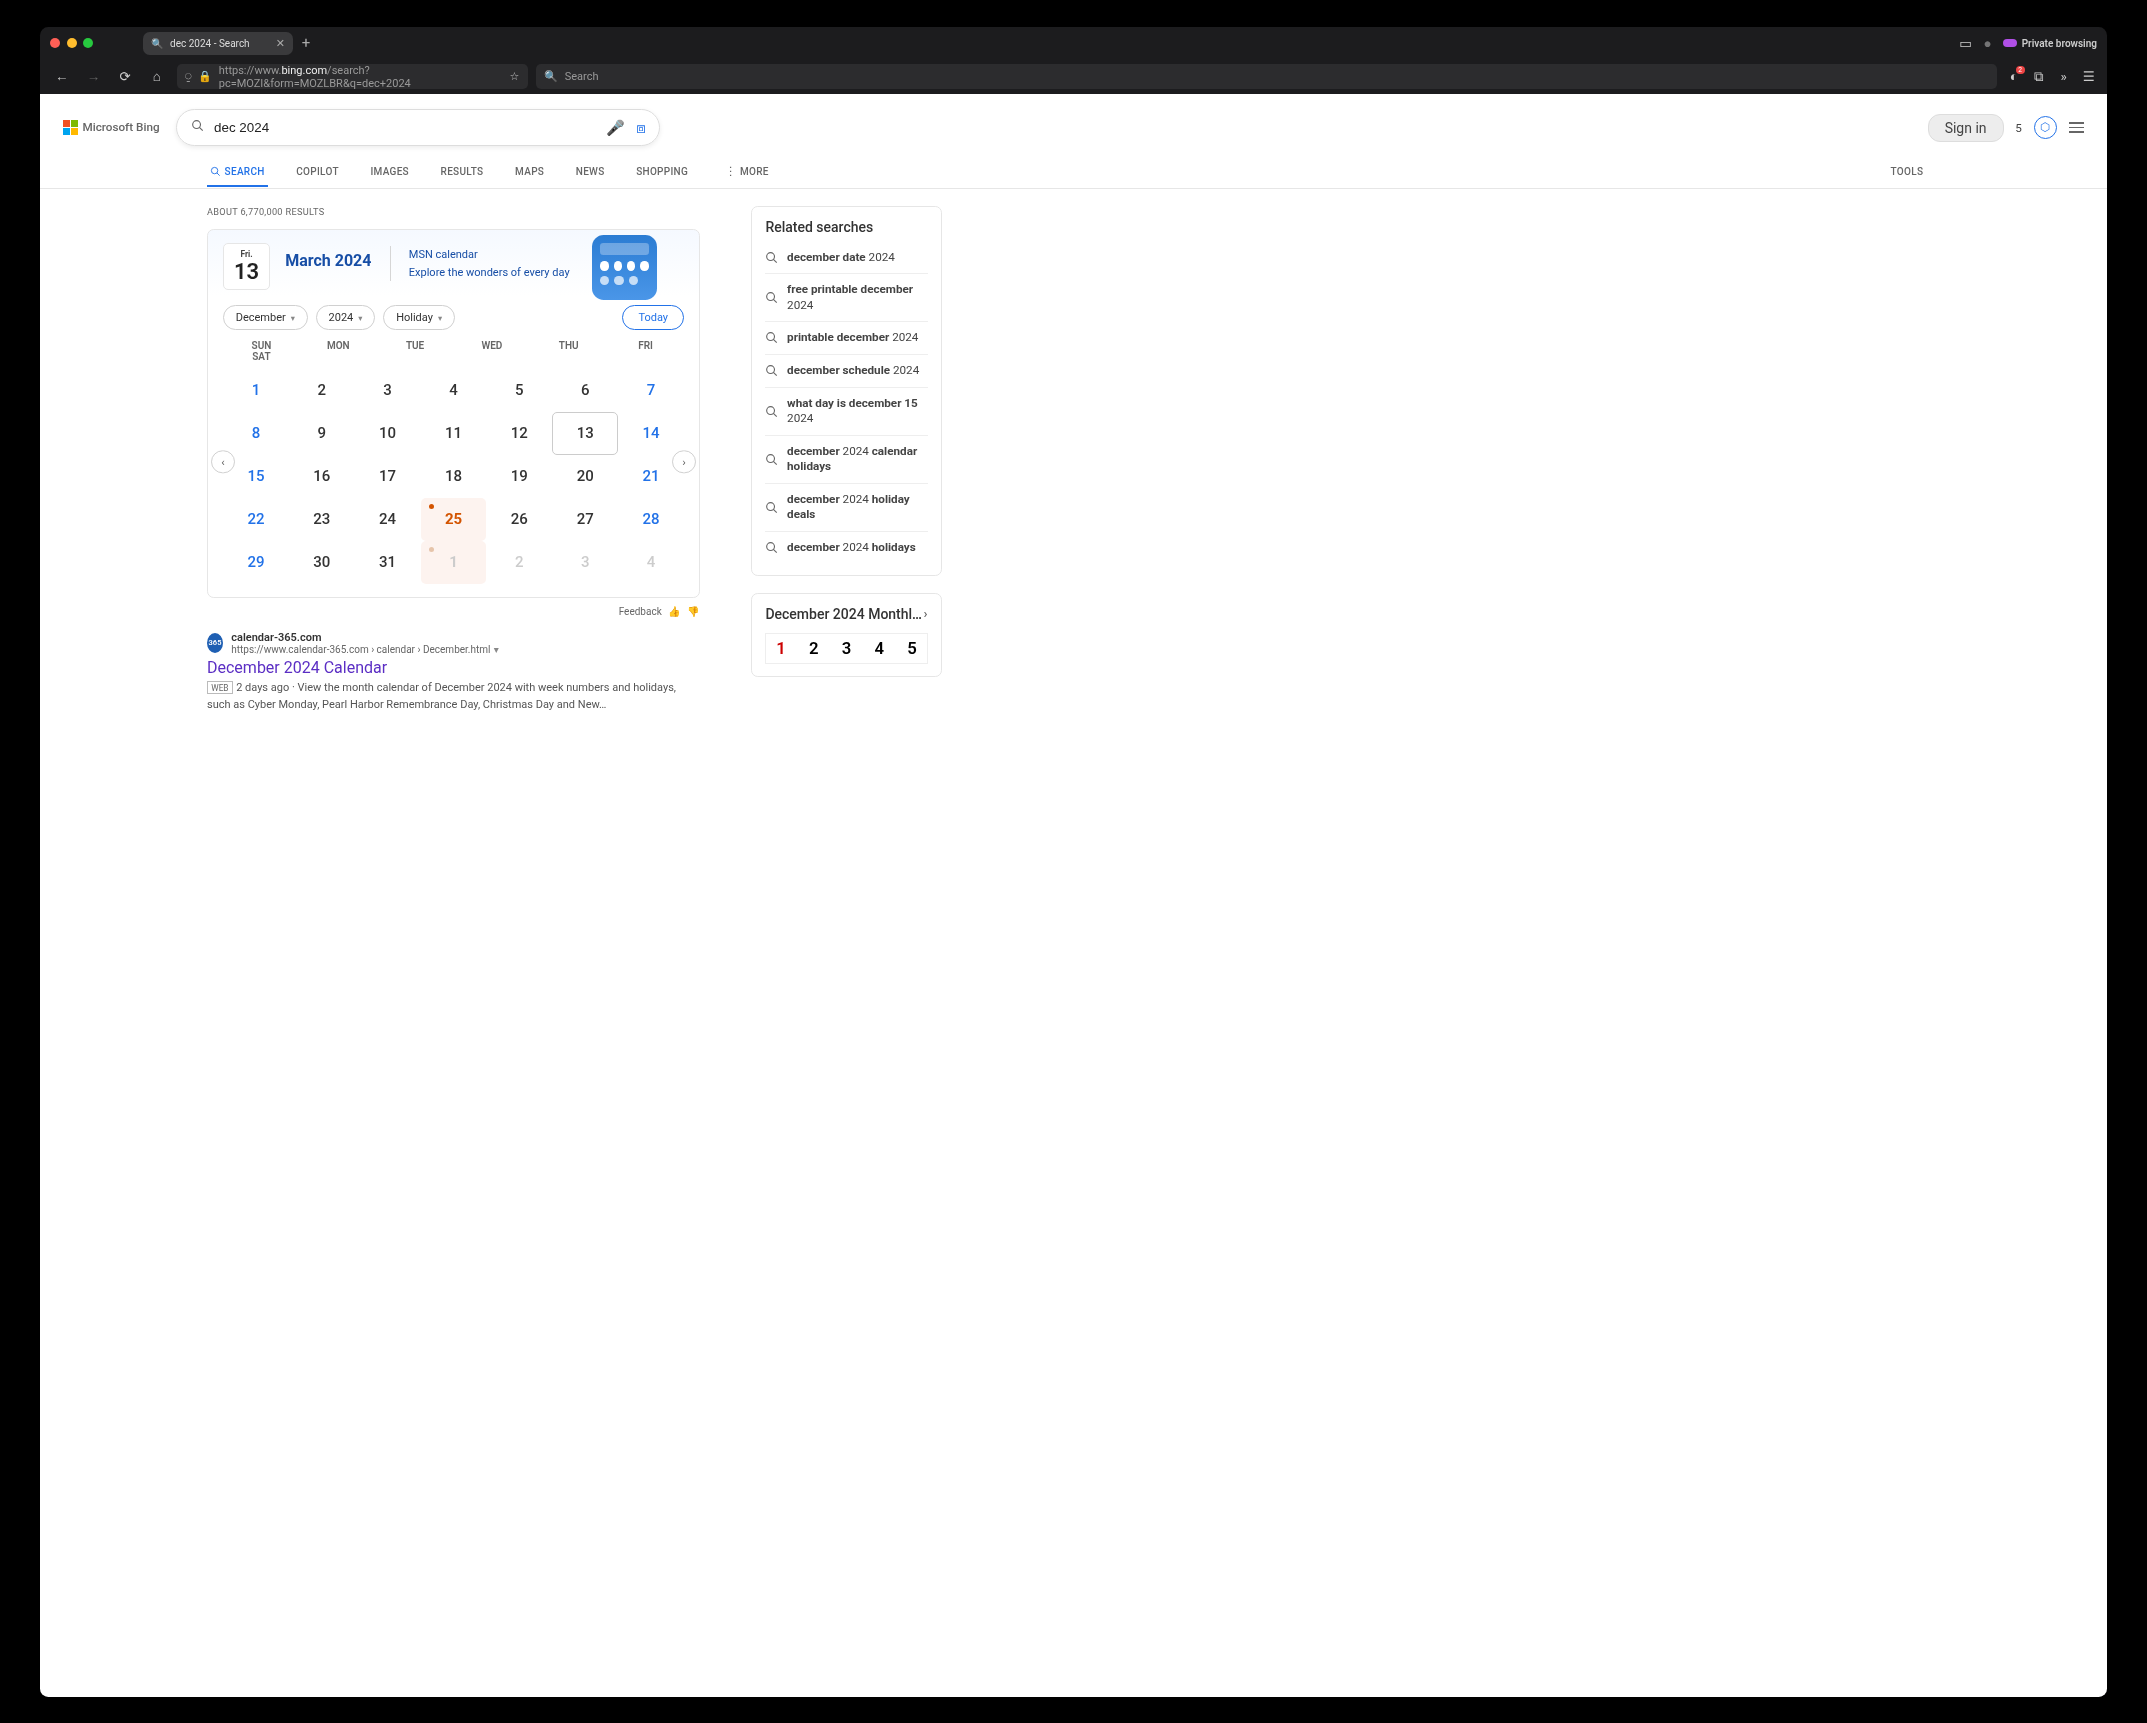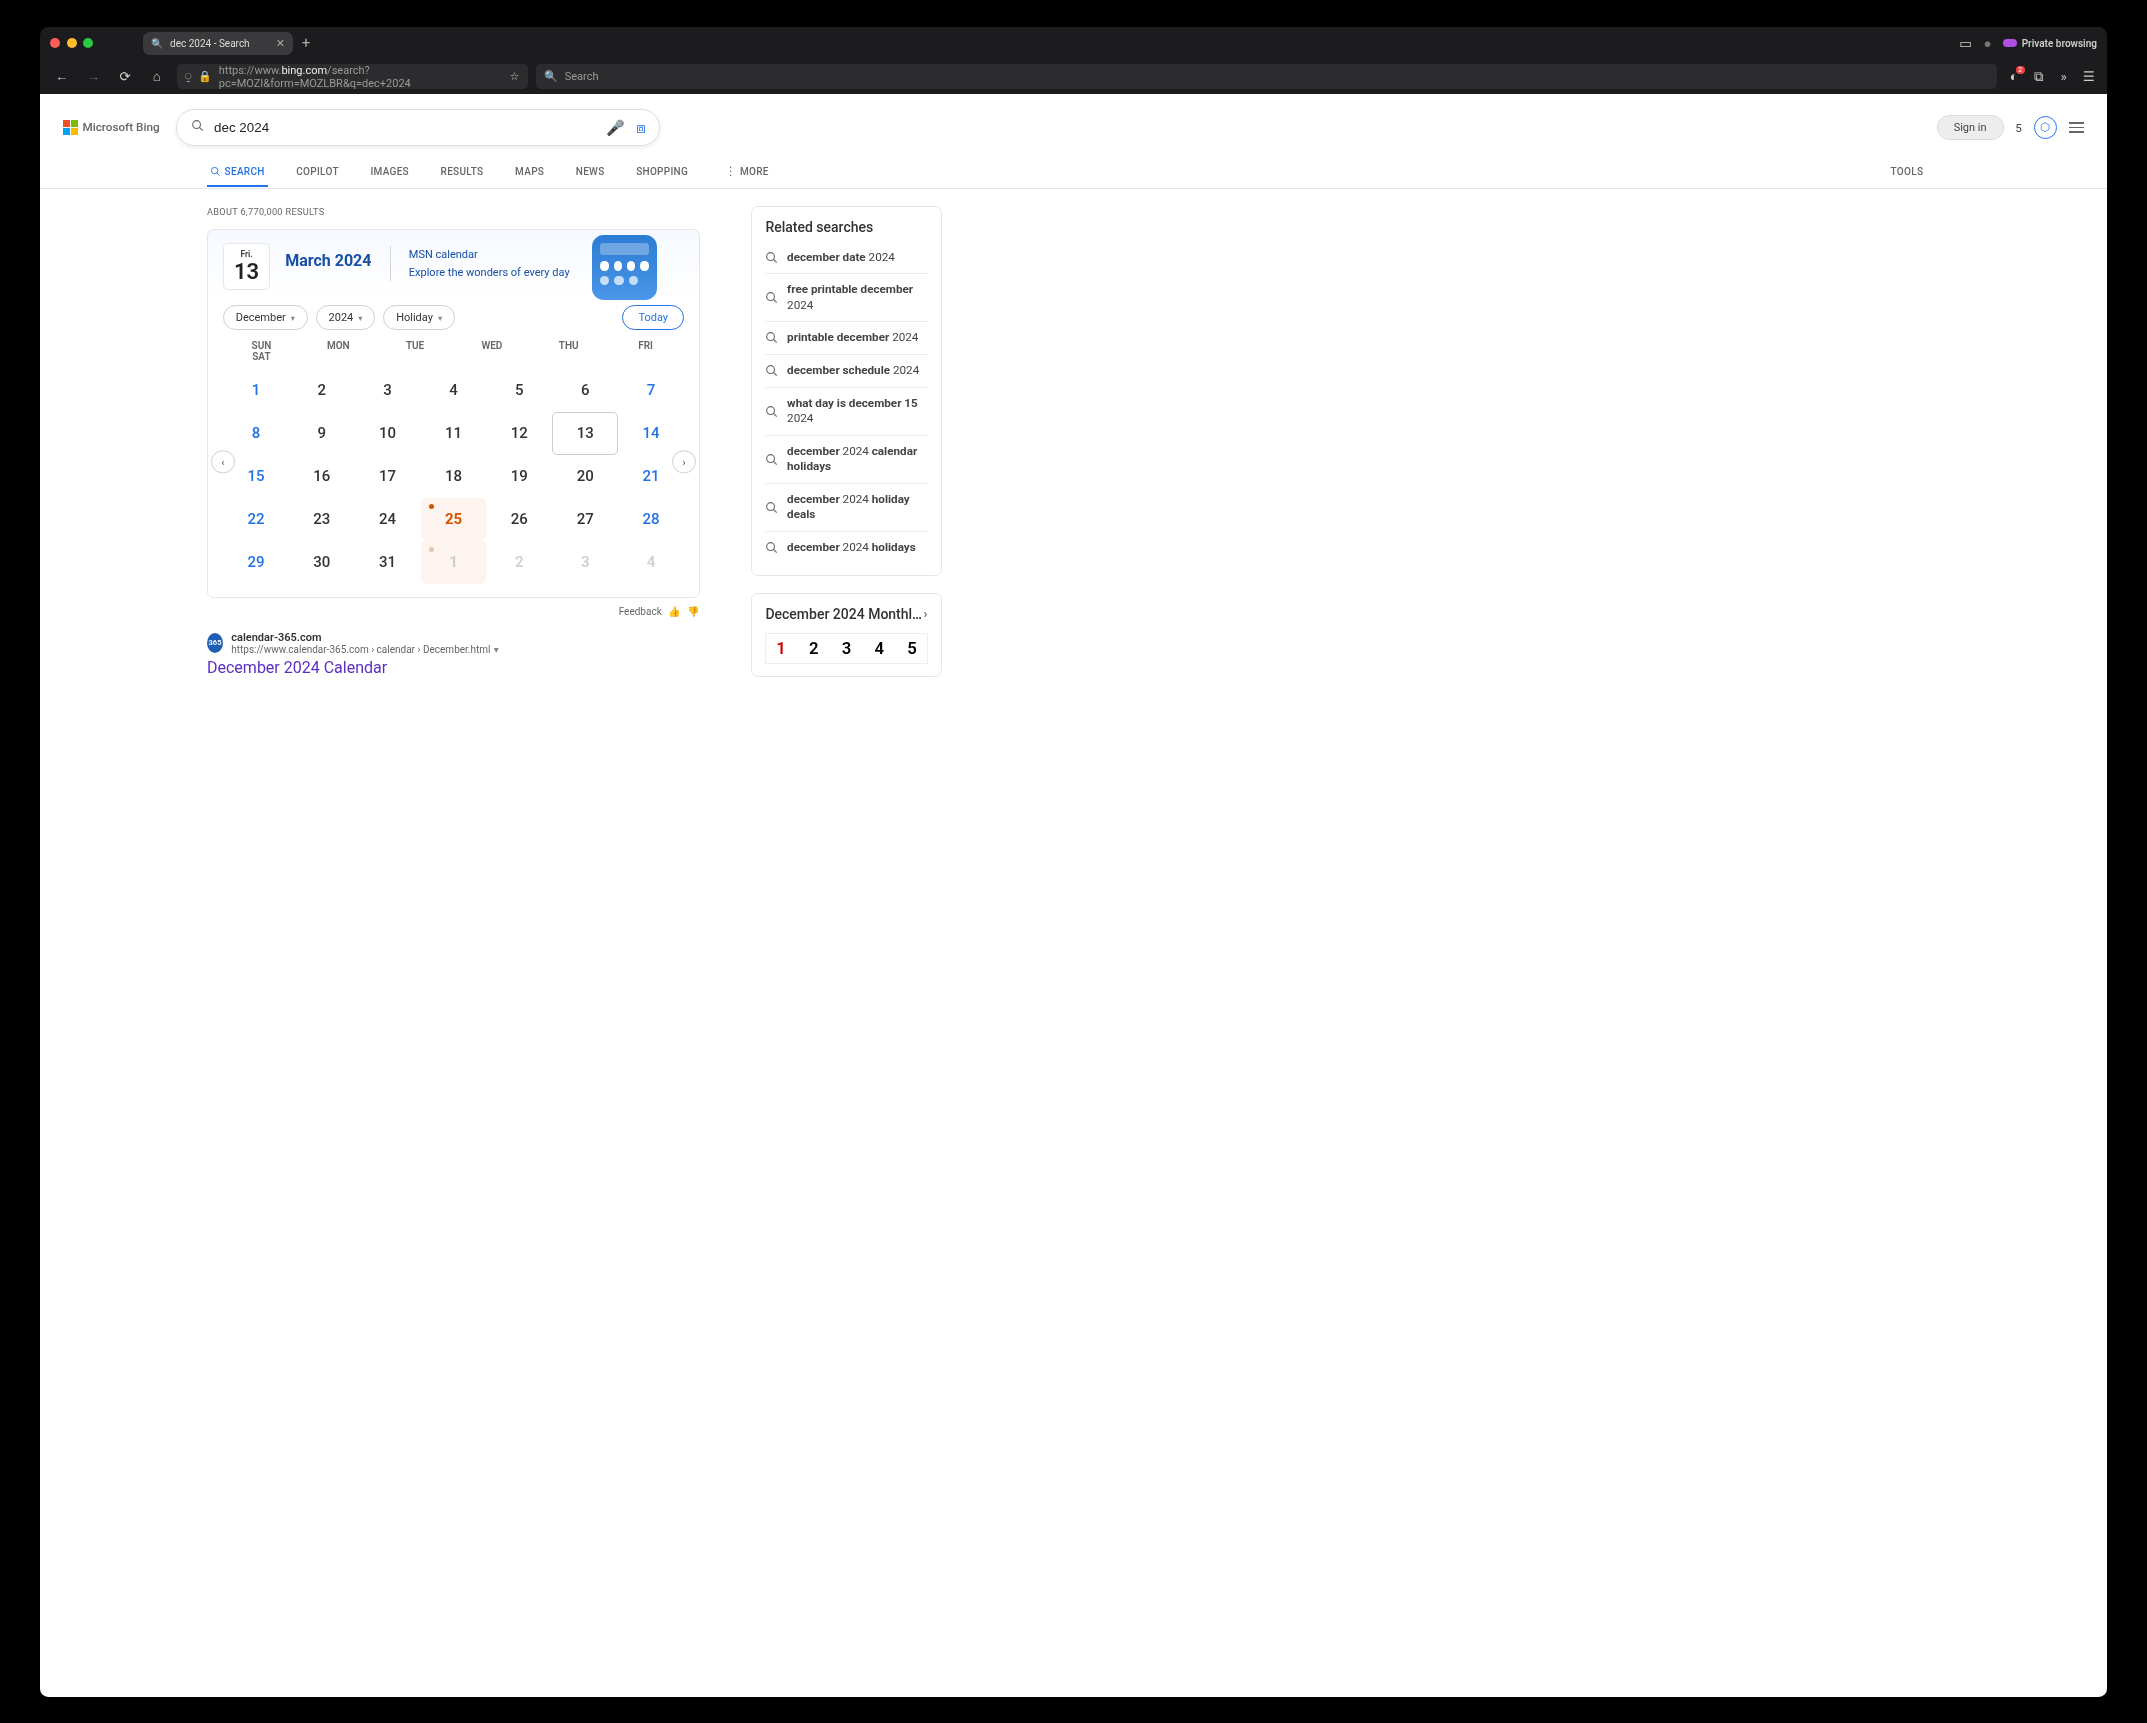--- a/index.html
+++ b/index.html
@@ -38,21 +38,21 @@
 .sq1 { background: #f25022; }
 .sq2 { background: #7fba00; }
 .sq3 { background: #00a4ef; }
 .sq4 { background: #ffb900; }
 .bing-logo-text { font-size: 11.7px; color: #666; font-weight: 500; }
 .search-box { flex: 0 0 484px; display: flex; align-items: center; border: 0.8px solid #ddd; border-radius: 20px; height: 37px; padding: 0 13.4px; gap: 10px; box-shadow: 0 1.7px 5px rgba(0,0,0,0.08); }
 .search-box input { flex: 1; border: none; outline: none; font-size: 13.4px; color: #222; }
 .search-icons { display: flex; gap: 11.7px; }
 .search-icons span { color: #2272e8; font-size: 15px; }
 .header-right { margin-left: auto; display: flex; align-items: center; gap: 11.7px; }
-.signin { background: #ededed; border: 0.8px solid #ddd; padding: 5px 16px; border-radius: 12px; font-size: 11px; color: #444; }
+.signin { background: #ededed; border: 0.8px solid #ddd; padding: 5px 16px; border-radius: 12px; font-size: 14px; color: #444; }
 .points { font-size: 11.7px; color: #444; }
 .rewards-icon { width: 23.4px; height: 23.4px; border: 1.7px solid #2272e8; border-radius: 50%; display: flex; align-items: center; justify-content: center; color: #2272e8; font-size: 11.7px; }
 .hamburger { display: flex; flex-direction: column; gap: 2.5px; }
 .hamburger span { width: 15px; height: 1.7px; background: #666; }
 
 .nav-tabs { display: flex; align-items: center; padding: 0 167px; border-bottom: 0.8px solid #e6e6e6; gap: 25px; font-size: 10px; }
 .nav-tab { padding: 10px 3.3px; color: #666; font-weight: 500; display: flex; align-items: center; gap: 3.3px; letter-spacing: 0.3px; }
 .nav-tab.active { color: #2272e8; border-bottom: 2.5px solid #2272e8; padding-bottom: 7.5px; }
 .nav-tab.more { margin-left: 5px; }
 .nav-tab .dots { font-size: 11.7px; }
@@ -412,20 +412,23 @@
 
         <div class="result-item">
           <div class="res-head">
             <div class="favicon">365</div>
             <div>
               <div class="res-site">calendar-365.com</div>
               <div class="res-url"><span>https://www.calendar-365.com › calendar › December.html</span><span class="chev">▾</span></div>
             </div>
           </div>
           <a class="res-title" style="text-decoration:none;display:block">December 2024 Calendar</a>
+          <div class="res-snippet">
+            <span class="web-tag">WEB</span><span>2 days ago</span> · <span>View the month calendar of December 2024 with week numbers and holidays, such as Cyber Monday, Pearl Harbor Remembrance Day, Christmas Day and New…</span>
+          </div>
         </div>
       </div>
 
       <div class="sidebar">
         <div class="related">
           <h3>Related searches</h3>
           <div id="related-list">
               <div class="rel-item">
                 <svg class="mag" viewBox="0 0 24 24" fill="none" stroke="#666" stroke-width="2">
                   <circle cx="10" cy="10" r="7"></circle>

